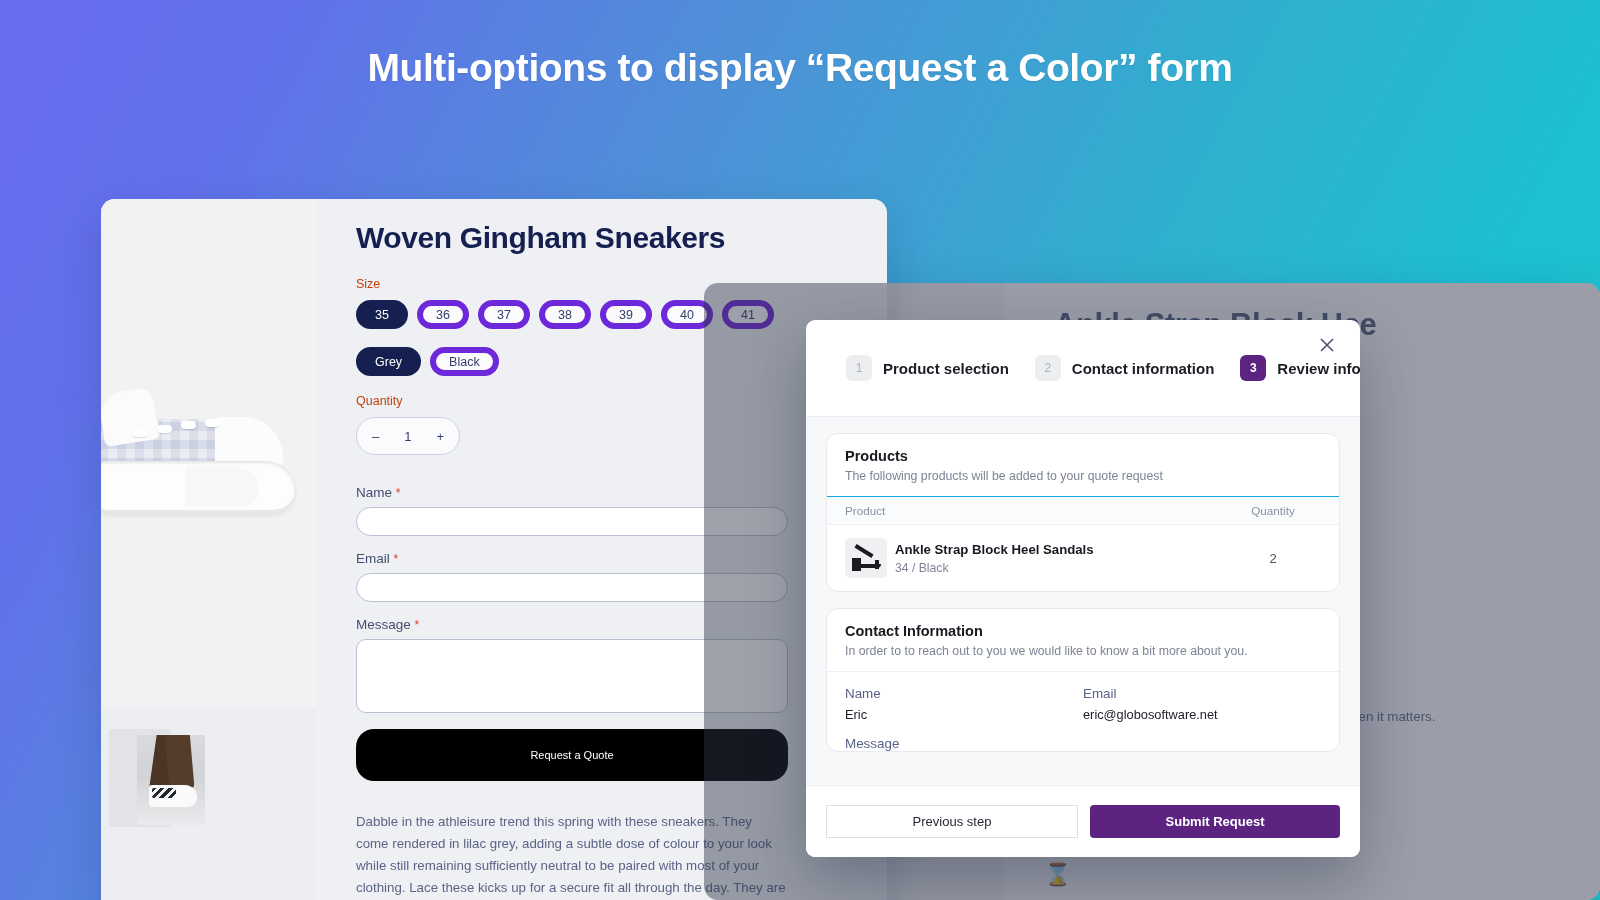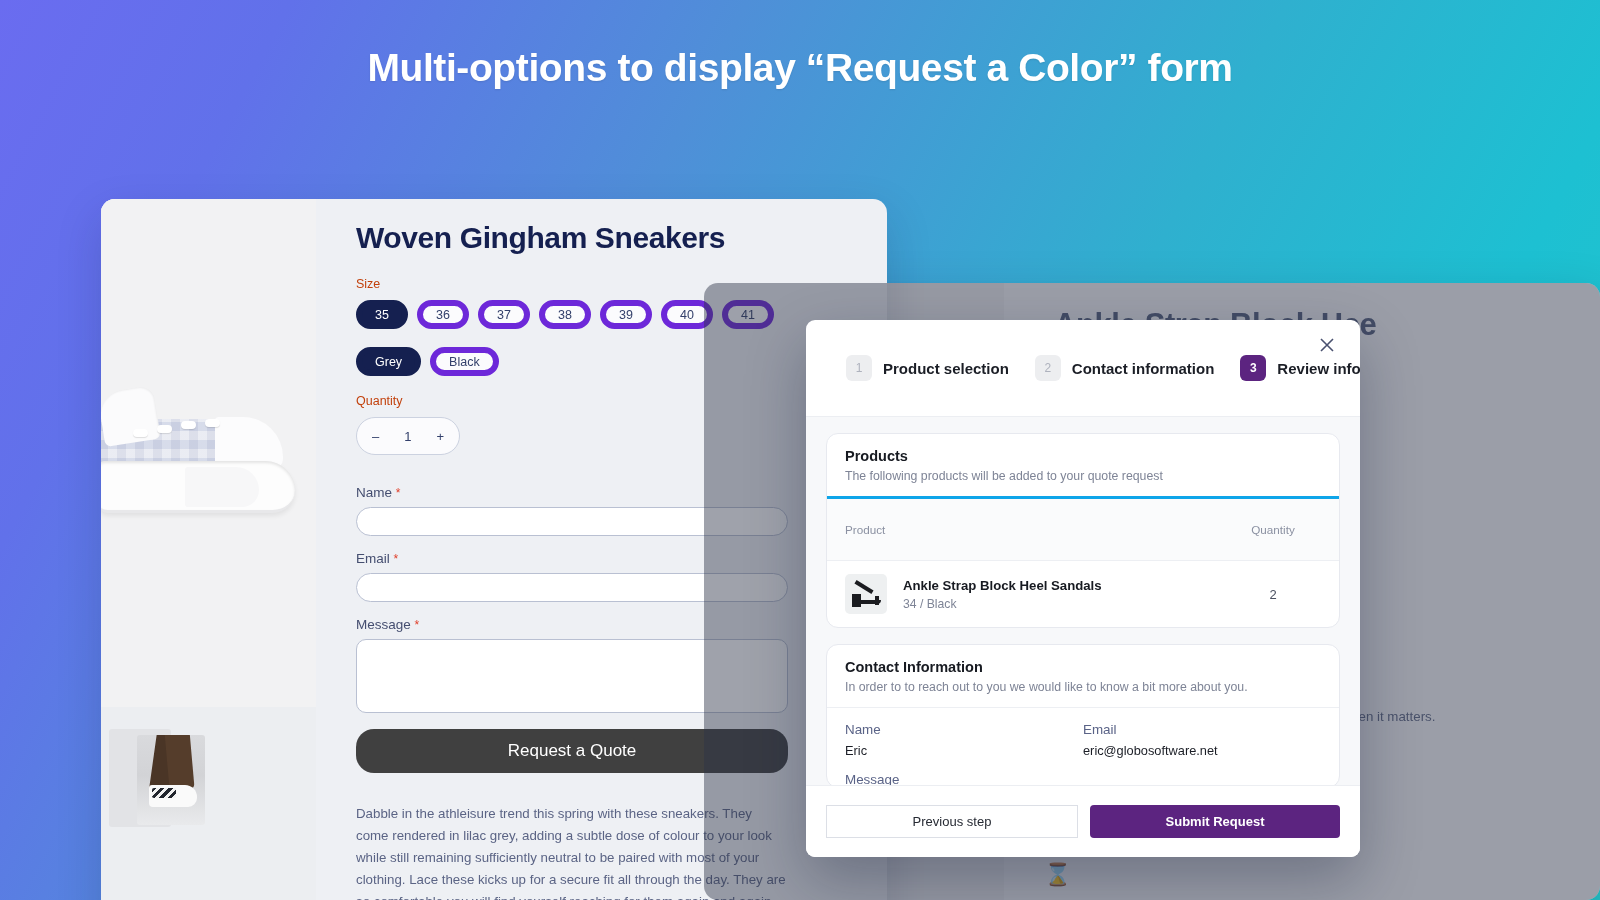--- a/index.html
+++ b/index.html
@@ -126,22 +126,22 @@
   .req { color: #e0402b; font-size: 12px; }
   .txt-input {
     width: 432px; height: 29px; background: #ffffff;
     border: 1px solid #b9c0d2; border-radius: 15px; margin-bottom: 15px;
   }
   .txt-area {
     width: 432px; height: 74px; background: #ffffff;
     border: 1px solid #b9c0d2; border-radius: 10px; margin-bottom: 16px;
   }
   .cta {
-    width: 432px; height: 44px; border-radius: 18px;
-    background: #404040; color: #fff; font-size: 17px;
+    width: 432px; height: 52px; border-radius: 18px;
+    background: #000000; color: #fff; font-size: 11px;
     display: flex; align-items: center; justify-content: center;
     border: none; font-family: inherit; margin-bottom: 30px;
   }
   .desc { width: 432px; font-size: 13.3px; line-height: 22px; color: #5b6485; }
 
   
   .card-right {
     position: absolute;
     left: 704px; top: 283px;
     width: 896px; height: 617px;
@@ -231,27 +231,27 @@
     padding: 0 20px;
   }
   .panel {
     background: #ffffff; border: 1px solid #e7e9ef; border-radius: 12px;
     margin-top: 16px; overflow: hidden;
   }
   .panel-head { padding: 14px 18px 13px; }
   .panel-title { font-size: 14.5px; font-weight: bold; color: #171a21; margin-bottom: 5px; }
   .panel-sub { font-size: 12.3px; color: #7e8496; }
   .tbl-head {
-    display: flex; background: #fafbfc; border-top: 3px solid #0ea5e9; border-bottom: 1px solid #edeff3;
-    padding: 24px 18px; font-size: 11.7px; color: #8b91a2; align-items: flex-end;
+    display: flex; background: #fafbfc; border-top: 1px solid #0ea5e9; border-bottom: 1px solid #edeff3;
+    padding: 7px 18px; font-size: 11.7px; color: #8b91a2; align-items: flex-end;
   }
   .th-prod { flex: 1; }
   .th-qty { width: 96px; text-align: center; }
   .tbl-row { display: flex; align-items: center; padding: 13px 18px; }
-  .prod-cell { flex: 1; display: flex; align-items: center; gap: 16px; }
+  .prod-cell { flex: 1; display: flex; align-items: center; gap: 8px; }
   .prod-thumb {
     width: 42px; height: 40px; background: #eef0f1; border-radius: 5px; flex: none;
     position: relative; overflow: hidden;
   }
   .prod-thumb .s1 { position: absolute; left: 7px; top: 20px; width: 9px; height: 13px; background: #1b1c20; }
   .prod-thumb .s2 { position: absolute; left: 9px; top: 11px; width: 20px; height: 4px; background: #1b1c20; transform: rotate(32deg); }
   .prod-thumb .s3 { position: absolute; left: 14px; top: 26px; width: 22px; height: 4px; background: #1b1c20; border-radius: 0 0 4px 0; }
   .prod-thumb .s4 { position: absolute; left: 30px; top: 22px; width: 4px; height: 9px; background: #1b1c20; }
   .prod-name { font-size: 13.2px; font-weight: bold; color: #171a21; margin-bottom: 4px; }
   .prod-variant { font-size: 12.2px; color: #7e8496; }

